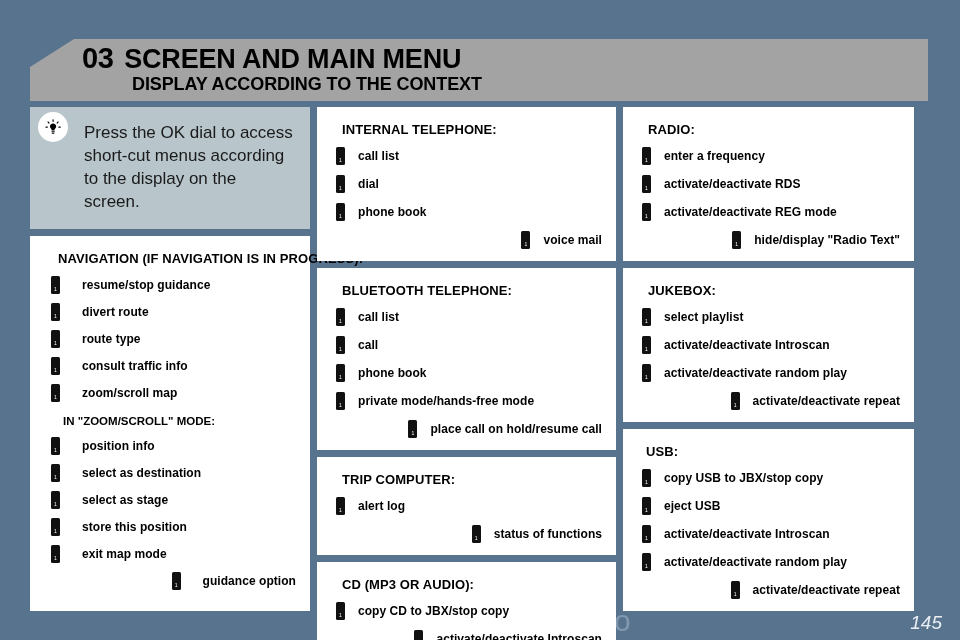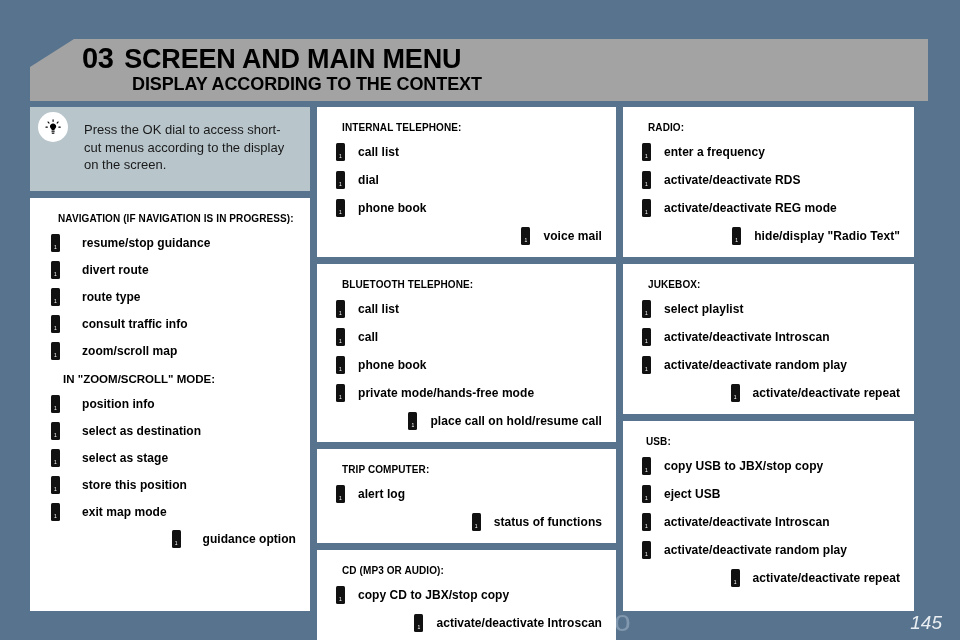--- a/index.html
+++ b/index.html
@@ -122,36 +122,36 @@
     top: 5px;
     width: 30px;
     height: 30px;
     border-radius: 50%;
     background: #ffffff;
     display: flex;
     align-items: center;
     justify-content: center;
   }
   .tip-text {
-    font-size: 13px;
+    font-size: 17px;
     line-height: 1.36;
     color: #1a1a1a;
     font-weight: 400;
   }
 
   
   .panel {
     background: #ffffff;
     padding: 12px 14px 12px 12px;
     position: relative;
   }
   .panel.grow { flex: 1 1 auto; }
 
   .panel-title {
-    font-size: 10px;
+    font-size: 13px;
     font-weight: bold;
     color: #000;
     letter-spacing: 0.1px;
     margin: 3px 0 10px 13px;
     white-space: nowrap;
   }
   .panel-title.tight { margin-left: 11px; }
 
   .item {
     display: flex;

